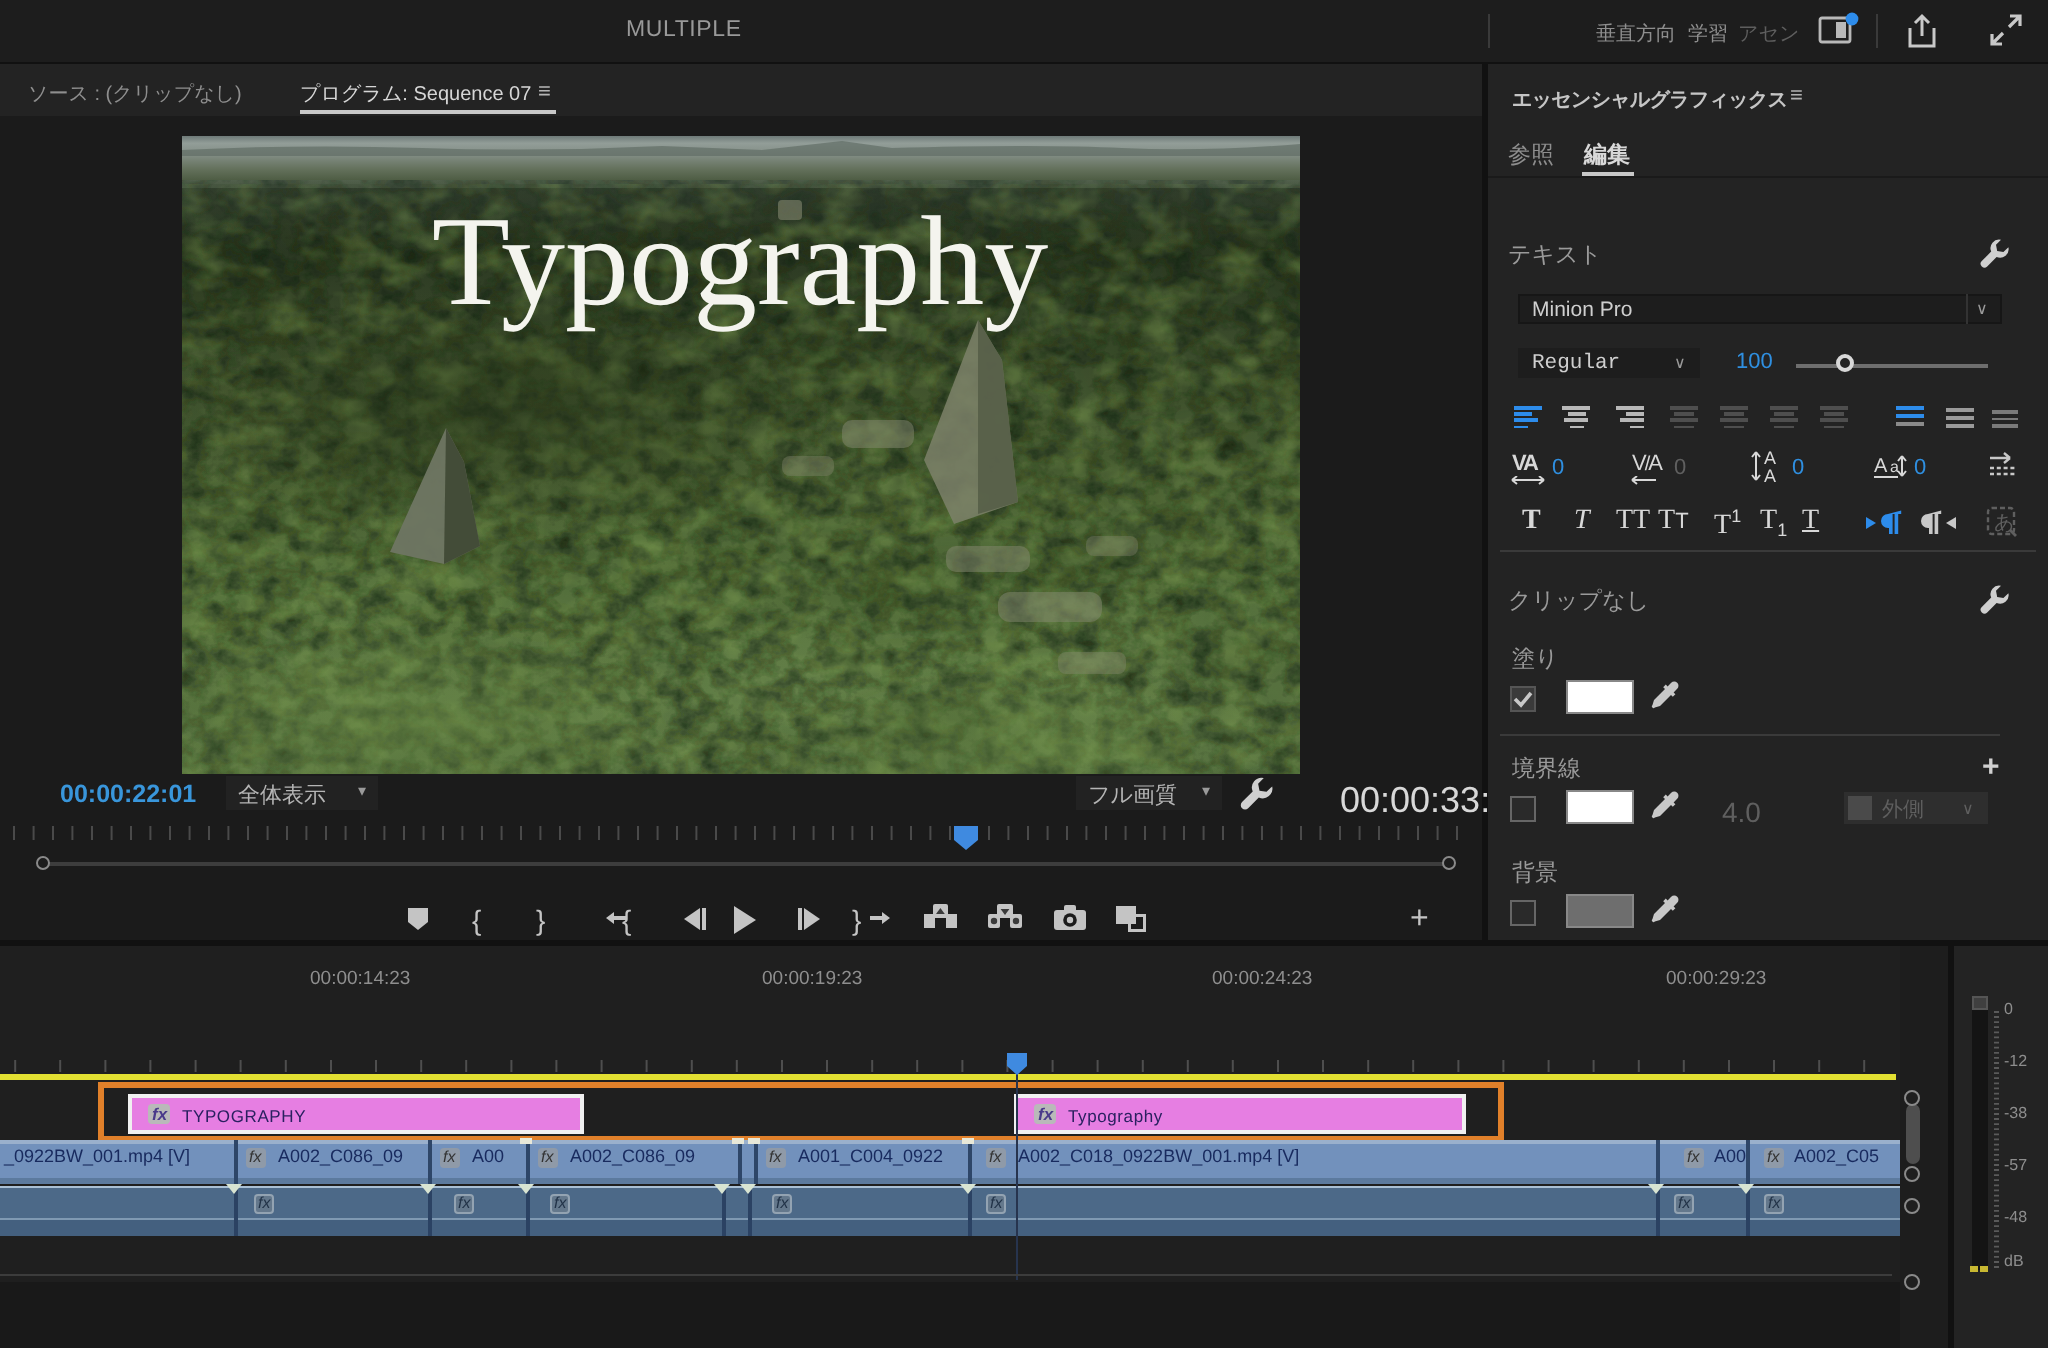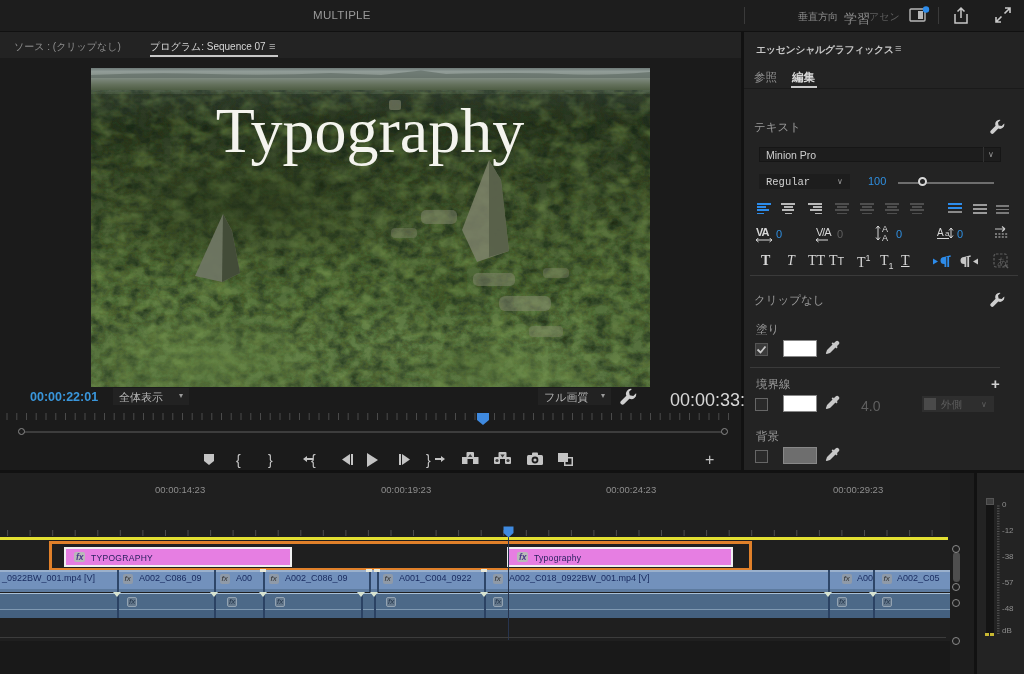--- a/index.html
+++ b/index.html
@@ -10,21 +10,21 @@
 </style>
 </head>
 <body>
 <div id="stage">
 
   <div class="abs" style="left:0;top:0;width:1024px;height:31px;background:#1d1d1d;"></div>
   <div class="abs" style="left:313px;top:9px;color:#999999;font-size:11.5px;letter-spacing:0.3px;">MULTIPLE</div>
   <div class="abs" style="left:744px;top:7px;width:1px;height:17px;background:#3a3a3a;"></div>
   <div class="abs" style="left:752px;top:10px;color:#e8e8e8;font-size:10px;font-weight:bold;margin-top:24px;">初期設定</div>
   <div class="abs" style="left:798px;top:10px;color:#8e8e8e;font-size:10px;">垂直方向</div>
-  <div class="abs" style="left:844px;top:10px;color:#8e8e8e;font-size:13px;">学習</div>
+  <div class="abs" style="left:844px;top:10px;color:#8e8e8e;font-size:10px;">学習</div>
   <div class="abs" style="left:869px;top:10px;color:#5e5e5e;font-size:10px;">アセン</div>
 
   <svg class="abs" style="left:908px;top:6px;" width="22" height="19" viewBox="0 0 22 19">
     <rect x="2" y="3" width="15" height="12" rx="1" fill="none" stroke="#b8b8b8" stroke-width="1.4"></rect>
     <rect x="10" y="5" width="5" height="8" fill="#b8b8b8"></rect>
     <circle cx="18" cy="3.5" r="3.2" fill="#2d8ceb"></circle>
   </svg>
   <div class="abs" style="left:938px;top:7px;width:1px;height:17px;background:#3a3a3a;"></div>
 
   <svg class="abs" style="left:950px;top:5px;" width="22" height="22" viewBox="0 0 22 22">

